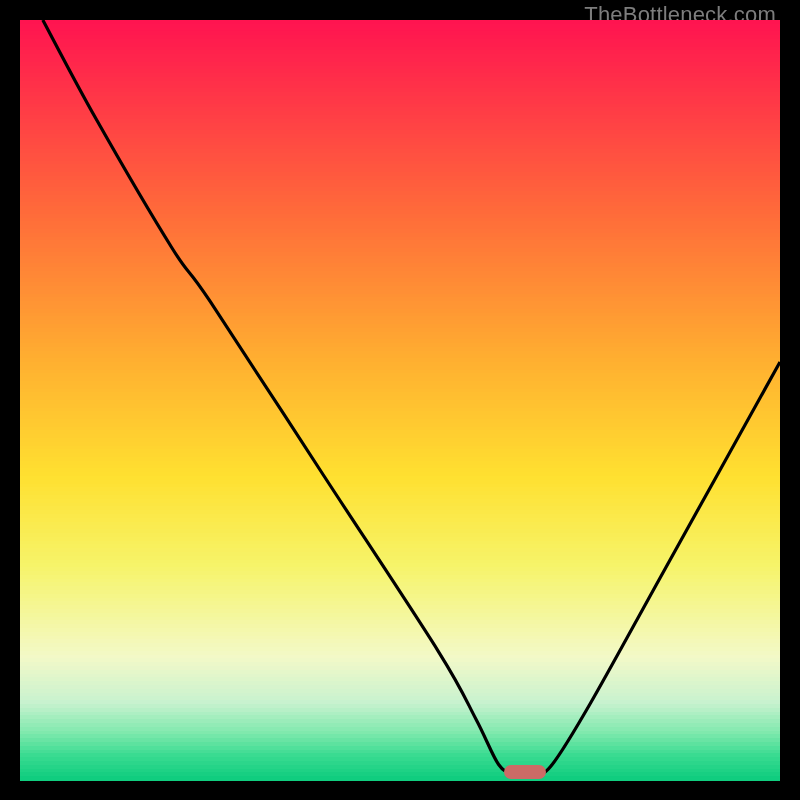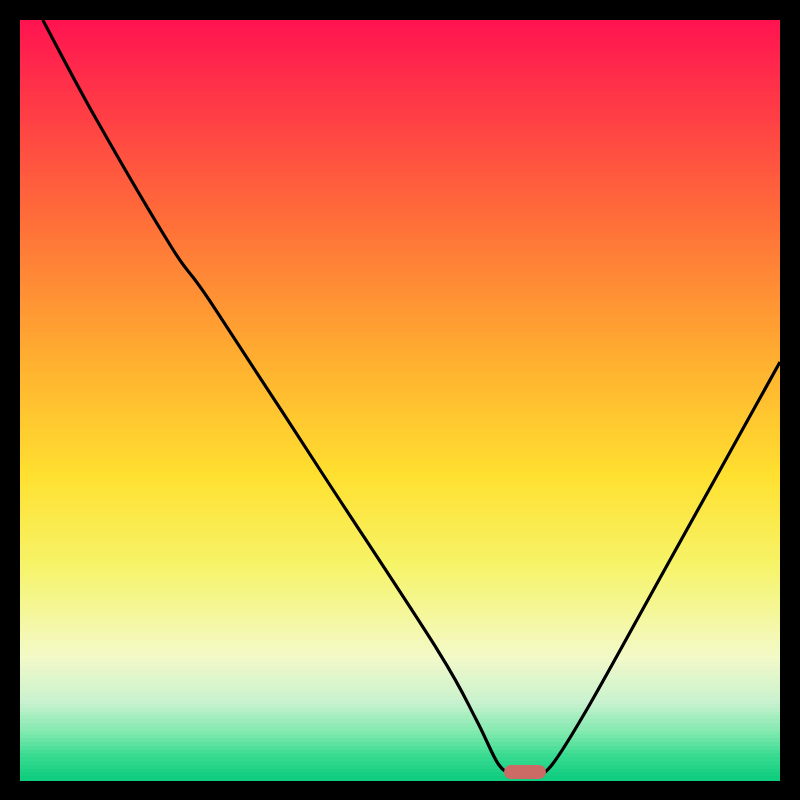--- a/index.html
+++ b/index.html
@@ -52,20 +52,21 @@
     height: 14px;
     border-radius: 7px;
     background: #cc6b66;
     transform: translate(-50%, -50%);
   }
 </style>
 </head>
 <body>
 
 <div class="frame">
+  <div class="watermark">TheBottleneck.com</div>
 
   <div class="plot-area">
 
     <div id="grad-container">
         <div class="grad" style="top: 0px; height: 4.8px; background: rgb(255, 20, 80);"></div>
         <div class="grad" style="top: 3.8px; height: 4.8px; background: rgb(255, 22, 80);"></div>
         <div class="grad" style="top: 7.6px; height: 4.8px; background: rgb(255, 23, 79);"></div>
         <div class="grad" style="top: 11.4px; height: 4.8px; background: rgb(255, 25, 79);"></div>
         <div class="grad" style="top: 15.2px; height: 4.8px; background: rgb(255, 27, 78);"></div>
         <div class="grad" style="top: 19px; height: 4.8px; background: rgb(255, 29, 78);"></div>

